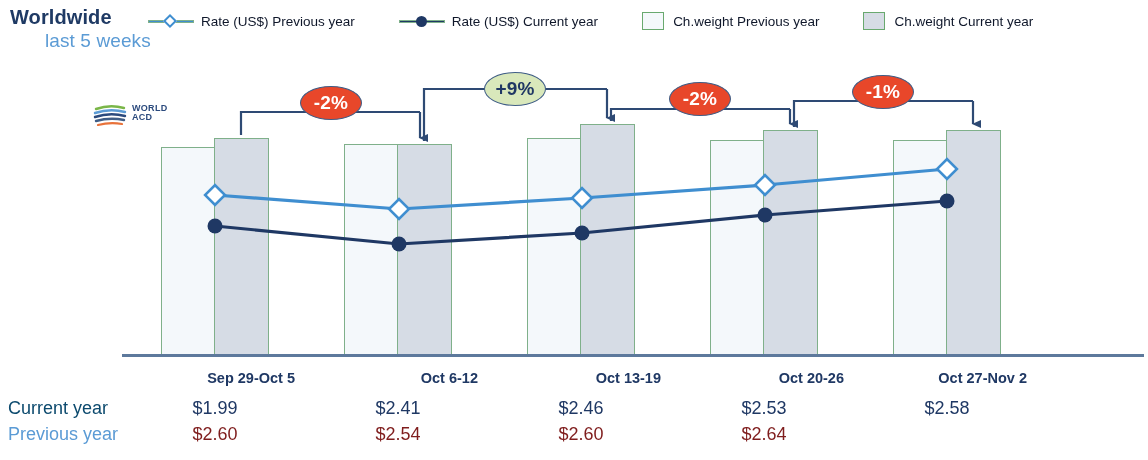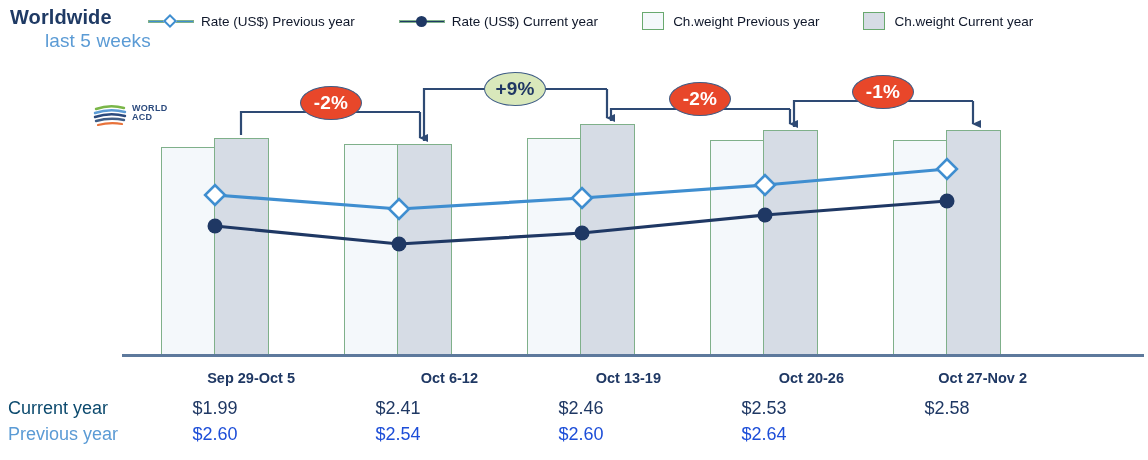--- a/index.html
+++ b/index.html
@@ -52,21 +52,21 @@
   
   .tbl{position:absolute;left:0;top:362px;width:1148px;}
   .tbl-head{position:relative;height:26px;}
   .col-head{position:absolute;font-size:14.5px;font-weight:bold;color:#1f3864;
     text-align:right;white-space:nowrap;}
   .row-label{position:absolute;left:8px;font-size:18px;white-space:nowrap;}
   .row-label.cur{top:398px;color:#0c4a6e;}
   .row-label.prev{top:424px;color:#5b9bd5;}
   .cell{position:absolute;font-size:18px;text-align:center;white-space:nowrap;}
   .cell.cur{color:#1f3864;}
-  .cell.prev{color:#1d4ed8;}
+  .cell.prev{color:#7f1d1d;}
 </style>
 </head>
 <body>
 
 <div class="root">
 
   <div class="title-block">
     <div class="title-main">Worldwide</div>
     <div class="title-sub">last 5 weeks</div>
   </div>

